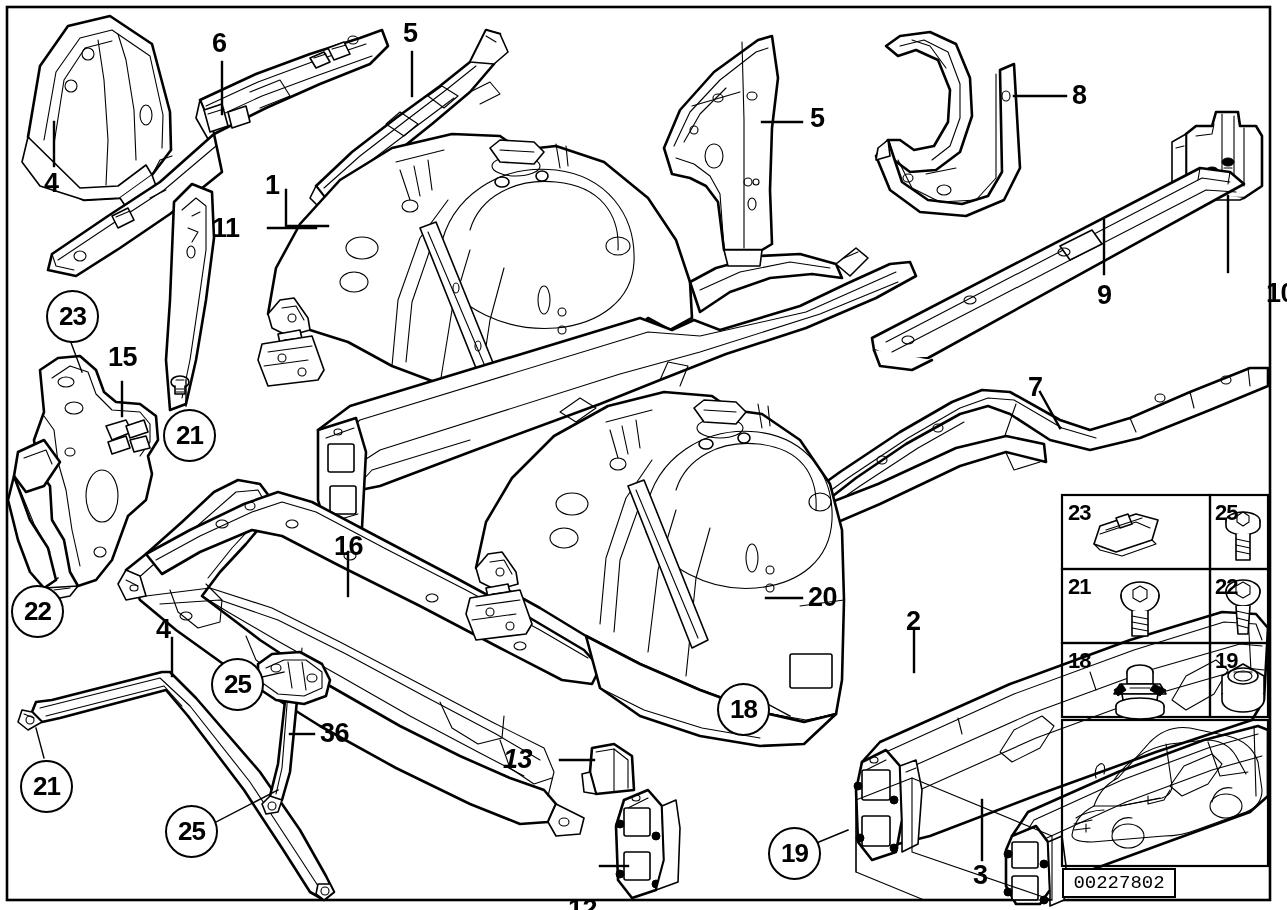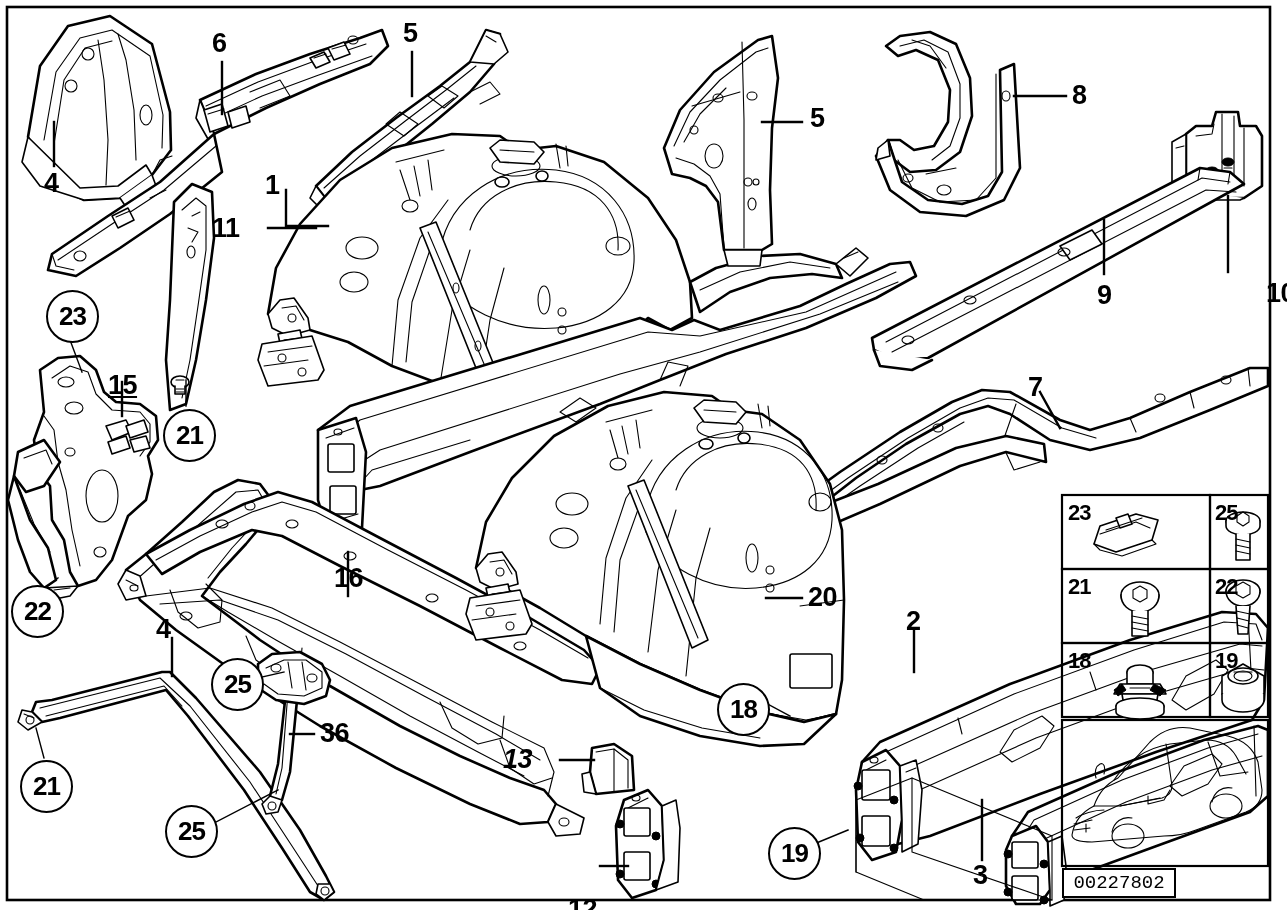--- a/index.html
+++ b/index.html
@@ -595,23 +595,23 @@
 
 <div class="num" style="left:44px;  top:170px;">4</div>
 <div class="num" style="left:212px; top:30px;">6</div>
 <div class="num" style="left:403px; top:20px;">5</div>
 <div class="num" style="left:265px; top:172px;">1</div>
 <div class="num" style="left:212px; top:215px;">11</div>
 <div class="num" style="left:810px; top:105px;">5</div>
 <div class="num" style="left:1072px;top:82px;">8</div>
 <div class="num" style="left:1097px;top:282px;">9</div>
 <div class="num" style="left:1266px;top:280px;">10</div>
-<div class="num" style="left:108px; top:372px;text-decoration:underline;">15</div>
+<div class="num" style="left:108px; top:344px;">15</div>
 <div class="num" style="left:1028px;top:374px;">7</div>
-<div class="num" style="left:334px; top:533px;margin-top:32px;">16</div>
+<div class="num" style="left:334px; top:533px;">16</div>
 <div class="num" style="left:808px; top:584px;">20</div>
 <div class="num" style="left:906px; top:608px;">2</div>
 <div class="num" style="left:156px; top:616px;">4</div>
 <div class="num" style="left:320px; top:720px;">36</div>
 <div class="num" style="left:503px; top:746px;font-style:italic;">13</div>
 <div class="num" style="left:568px; top:896px;">12</div>
 <div class="num" style="left:973px; top:862px;">3</div>
 
 <div class="cnum" style="left:46px;  top:290px;">23</div>
 <div class="cnum" style="left:163px; top:409px;">21</div>

